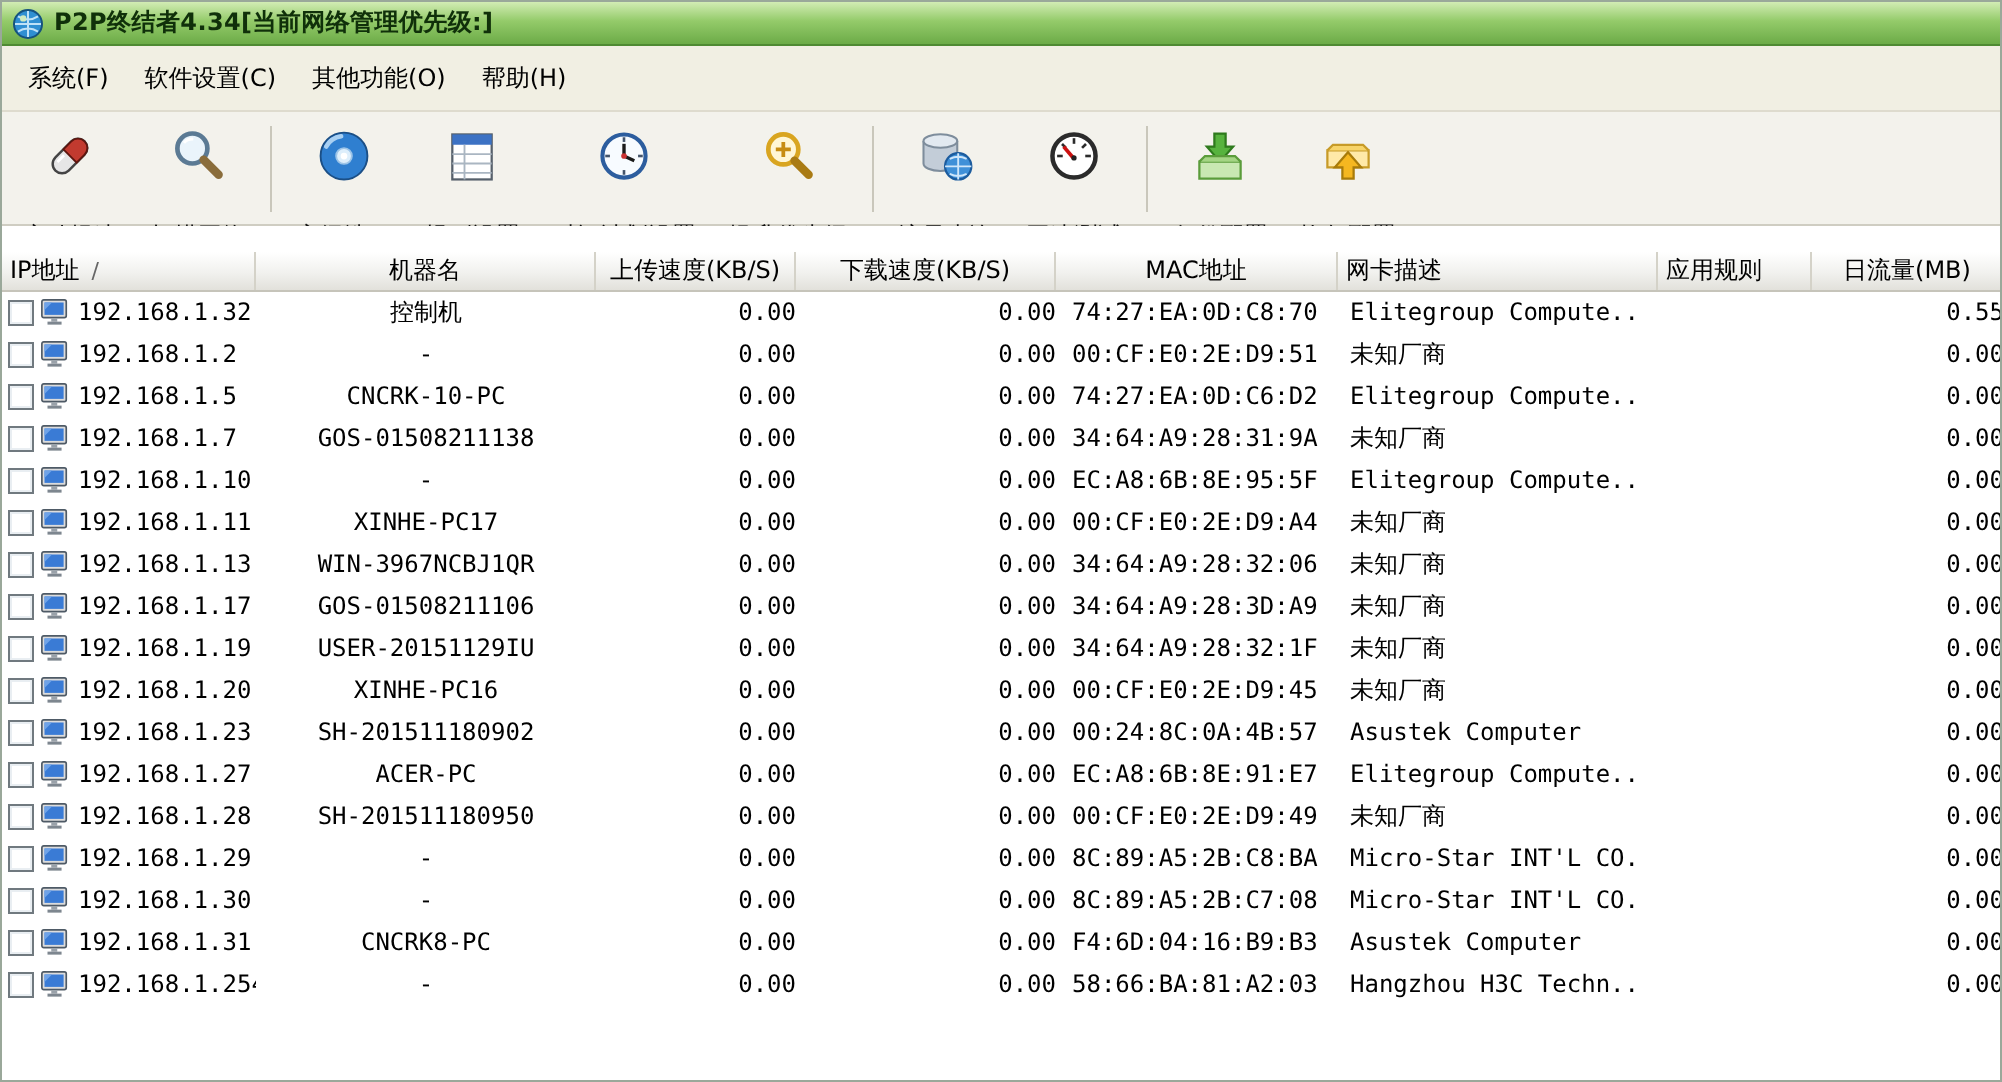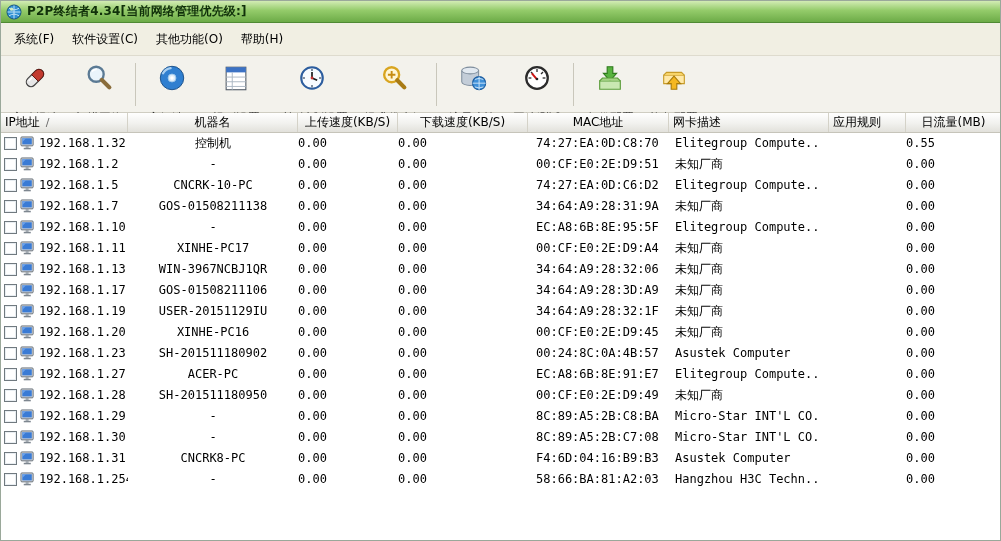--- a/index.html
+++ b/index.html
@@ -42,32 +42,32 @@
     border-radius:2px 2px 0 0; background:linear-gradient(#f6f4ec,#e2dfd2);
     margin-right:2px; position:relative; cursor:default; white-space:nowrap; }
   .tab.active { background:#fff; margin-bottom:-1px; padding-bottom:4px; z-index:2; }
 
   
   .table-area { flex:1; background:#fff; overflow:hidden; display:flex; flex-direction:column; }
   .thead, .trow { display:grid;
     grid-template-columns:127px 170px 100px 130px 141px 160px 77px 96px; }
   .thead { height:20px; flex:none;
     background:linear-gradient(180deg,#ffffff 0%,#f1f1ee 55%,#e2e1db 100%);
-    border-bottom:1px solid #c6c4ba; }
+    border-bottom:1px solid #c6c4ba;margin-top:13px; }
   .hcell { display:flex; align-items:center; border-right:1px solid #d4d2c8;
     padding:0 4px; white-space:nowrap; overflow:hidden; cursor:default; }
   .hcell.center { justify-content:center; }
   .hcell .sort { margin-left:6px; color:#666; font-size:11px; }
   .tbody { flex:1; overflow:hidden;border-radius:10px; }
   .trow { height:21px; align-items:center; }
   .cell { height:21px; line-height:21px; white-space:nowrap; overflow:hidden; }
   .val { font-family:"DejaVu Sans Mono","Liberation Mono",monospace; font-size:12px; }
   .c-ip { display:flex; align-items:center; gap:3px; padding-left:3px; }
   .c-name { text-align:center; }
-  .c-up, .c-down, .c-traffic { text-align:left; }
+  .c-up, .c-down, .c-traffic { text-align:right; }
   .c-mac { padding-left:8px; }
   .c-nic { padding-left:6px; }
   .c-rule { padding-left:6px; }
   .cb { width:13px; height:13px; flex:none; background:#fff;
     border:1px solid #70797f; box-shadow:inset 0 0 0 1px #e9eef2; cursor:default; }
   .pc-ico { width:16px; height:15px; flex:none; display:flex; align-items:center; }
 </style>
 </head>
 <body>
 

